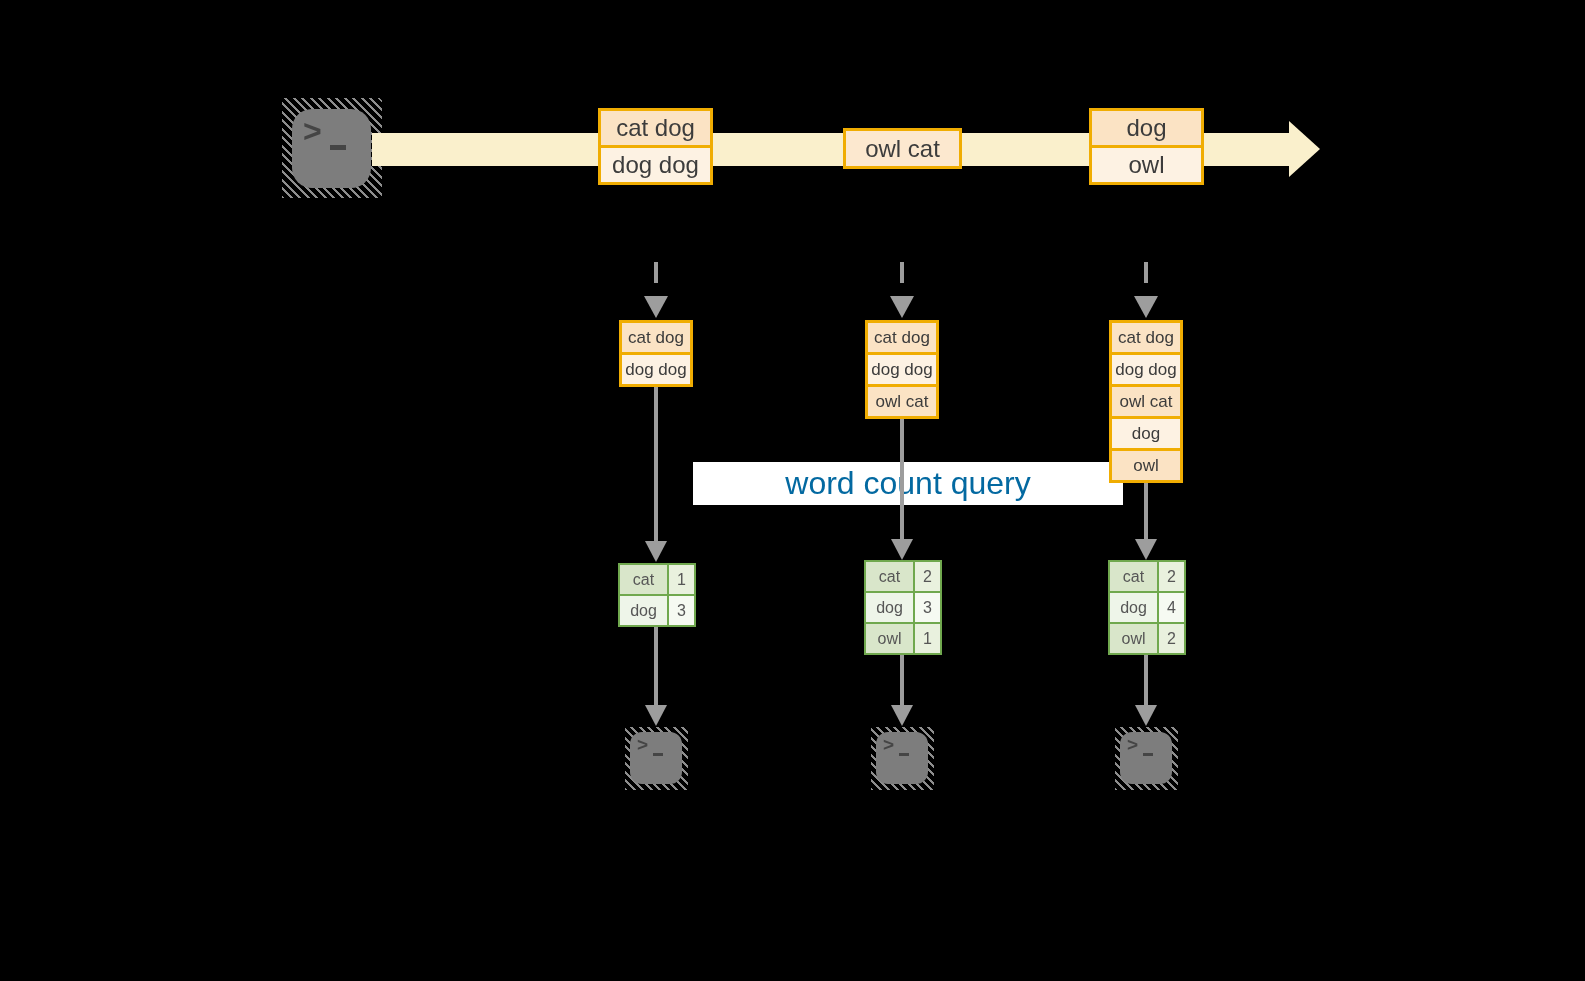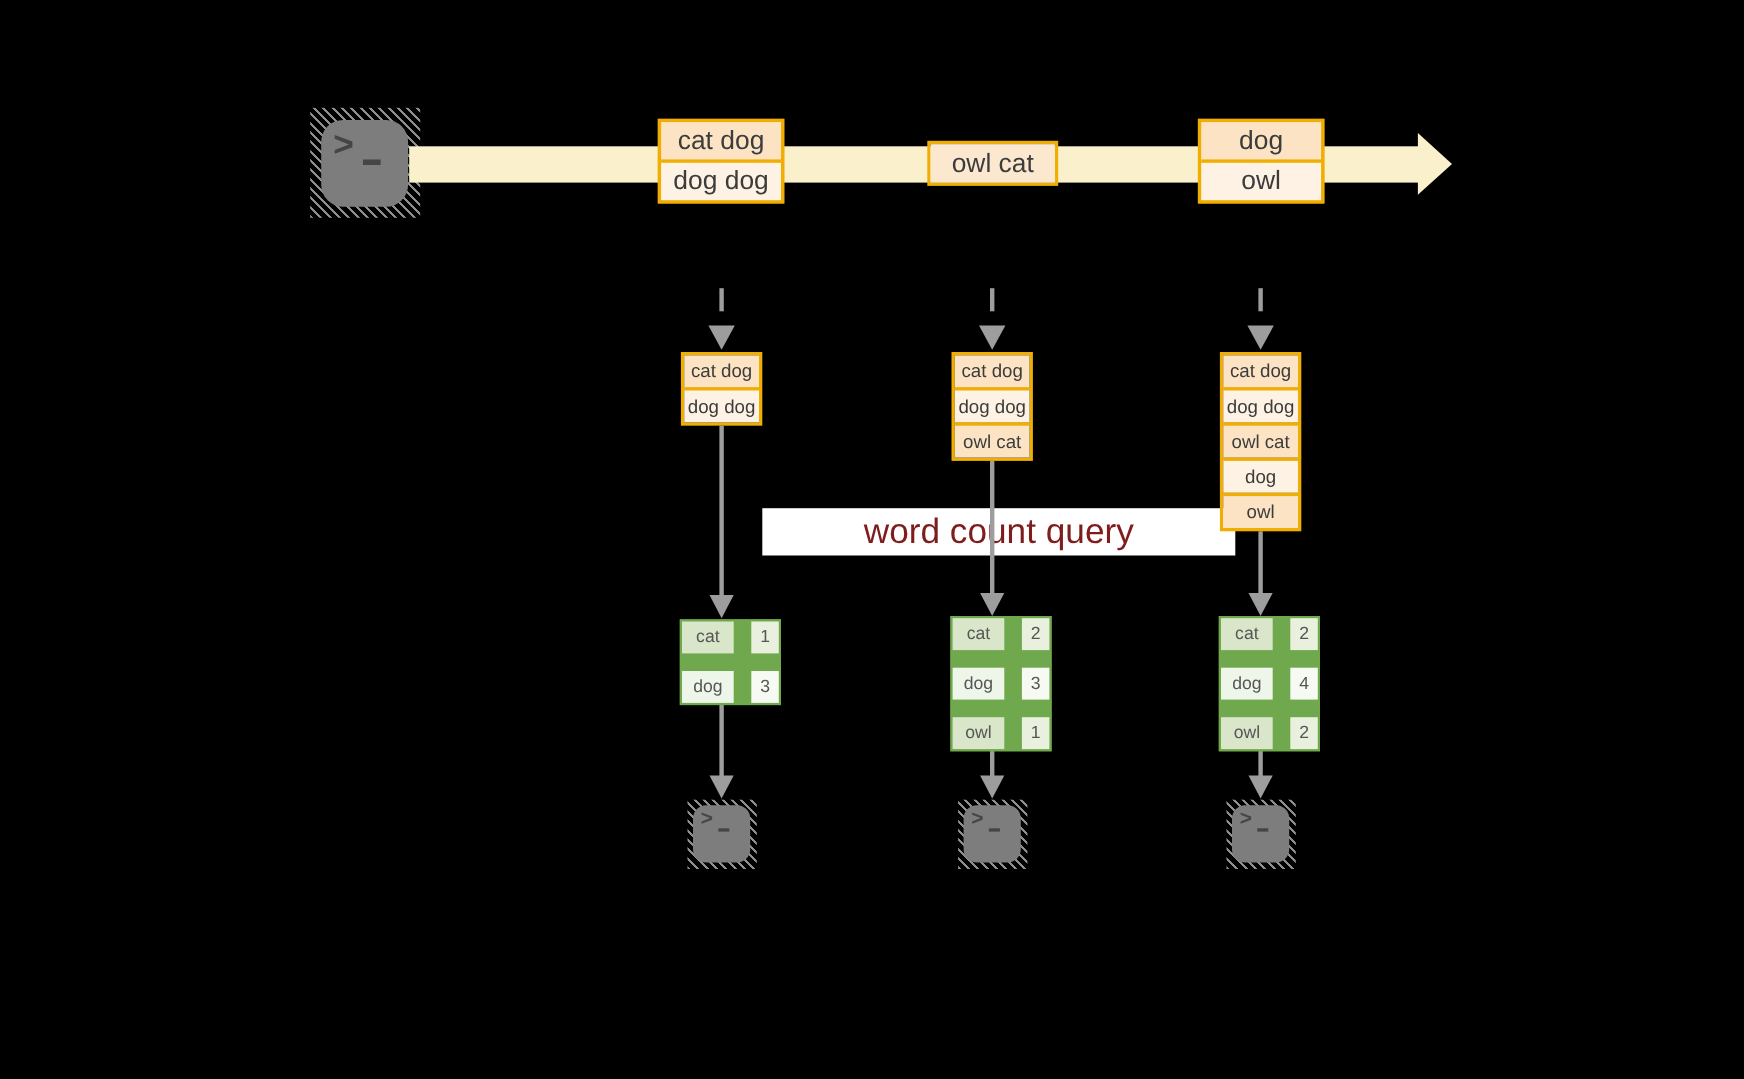--- a/index.html
+++ b/index.html
@@ -41,30 +41,30 @@
   
   .stack{position:absolute;width:74px;border:3px solid #f0ad02;box-sizing:border-box;z-index:10;}
   .srow{height:29px;line-height:29px;text-align:center;font-size:17px;color:#3c3c3c;
         background:#fbe3c4;}
   .srow + .srow{border-top:3px solid #f0ad02;}
   .srow.light{background:#fdf2e3;}
 
   
   .banner{position:absolute;left:693px;top:462px;width:430px;height:43px;background:#ffffff;
           z-index:5;display:flex;align-items:center;justify-content:center;
-          font-size:32px;color:#7f1d1d;}
+          font-size:32px;color:#0369a1;}
 
   
   .vline{position:absolute;width:4px;background:#9d9d9d;z-index:8;}
   .ahead{position:absolute;width:0;height:0;border-left:11px solid transparent;
          border-right:11px solid transparent;border-top:21px solid #9d9d9d;z-index:8;}
 
   
   .gtable{position:absolute;z-index:10;border:2px solid #70a84e;background:#70a84e;
-          display:grid;grid-template-columns:47px 25px;gap:16px;}
+          display:grid;grid-template-columns:47px 25px;gap:2px;}
   .gc{height:29px;line-height:29px;text-align:center;font-size:16px;color:#565656;}
   .w-d{background:#d9e6ca;}  .v-d{background:#e9f1de;}
   .w-l{background:#eef5e9;}  .v-l{background:#f6faf2;}
 </style>
 </head>
 <body>
 
 <div class="stage">
 
   <div class="band"></div>

